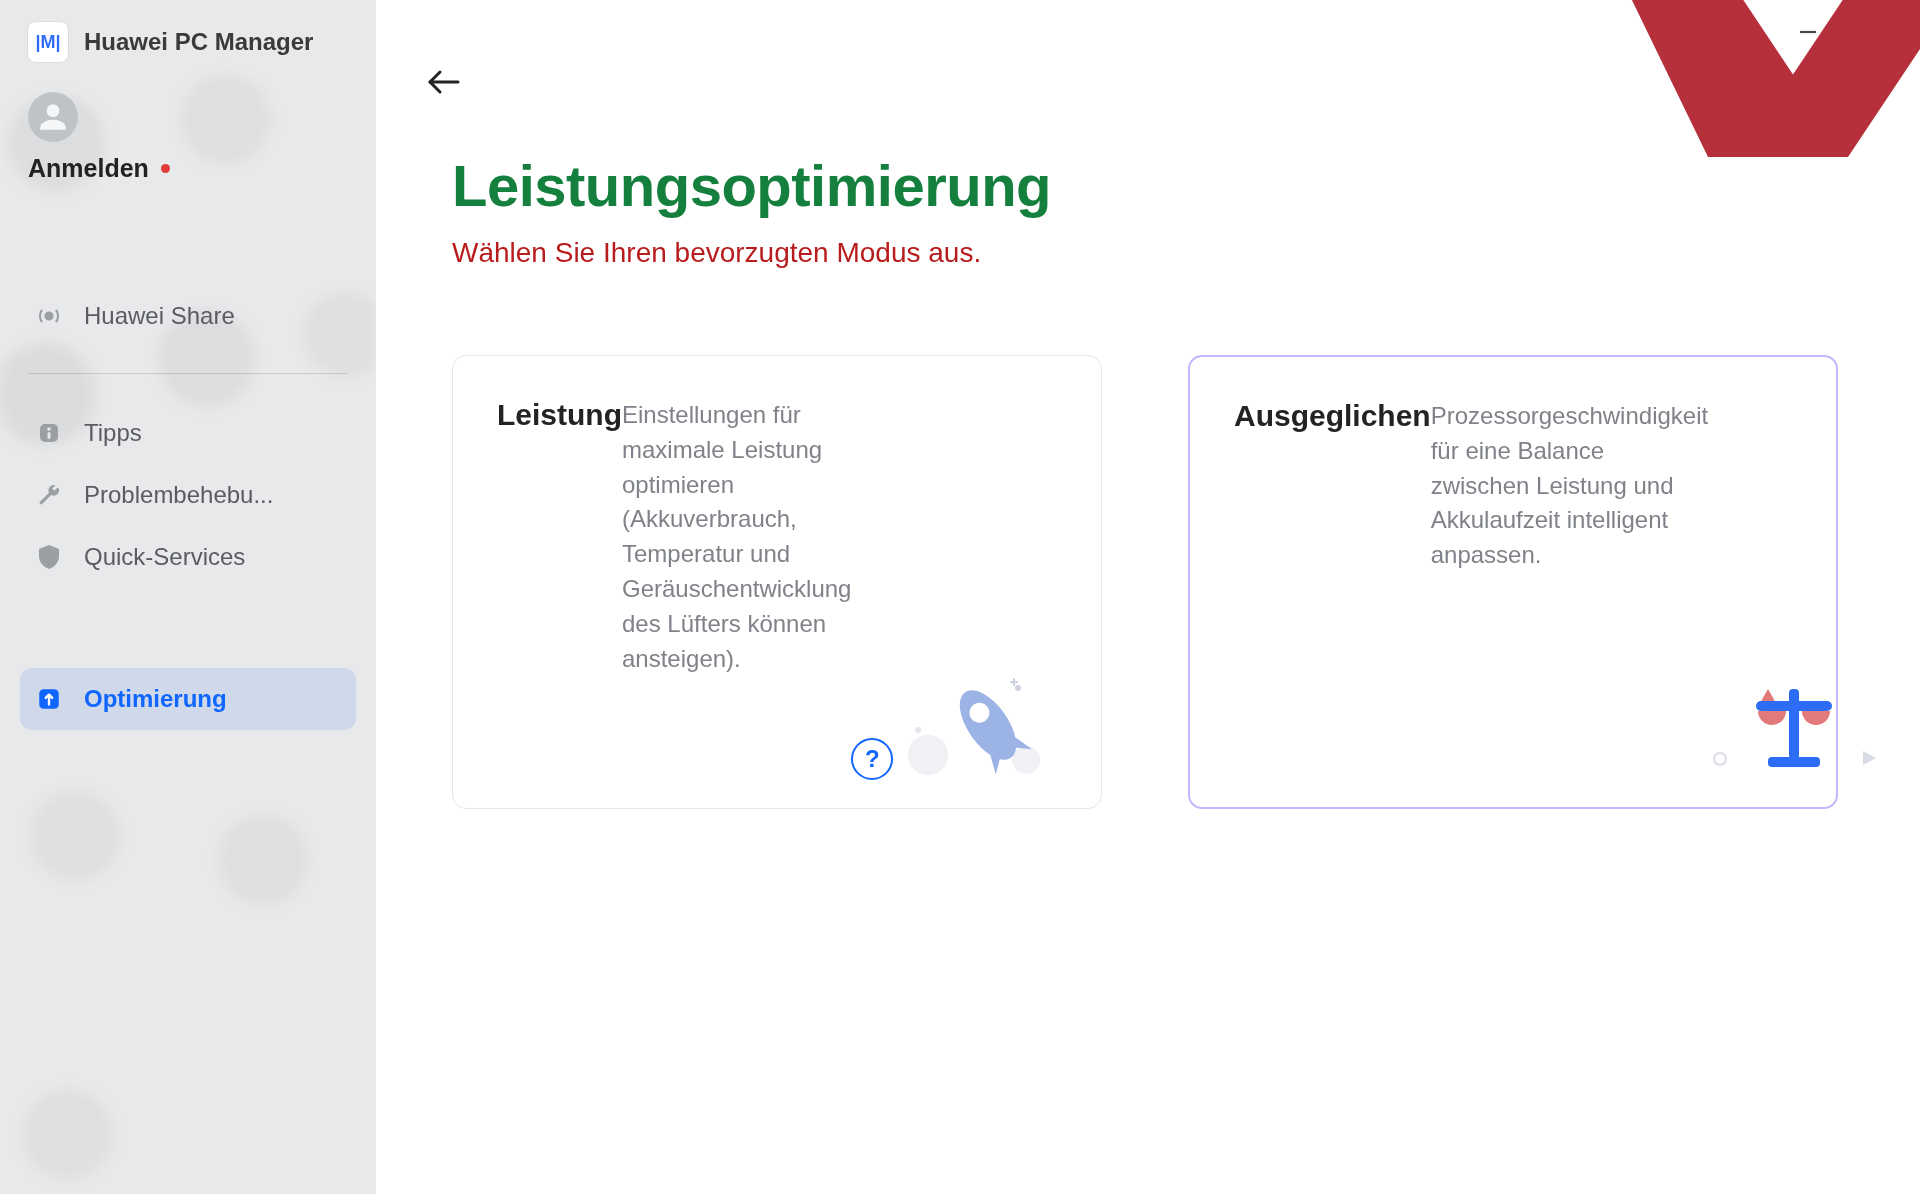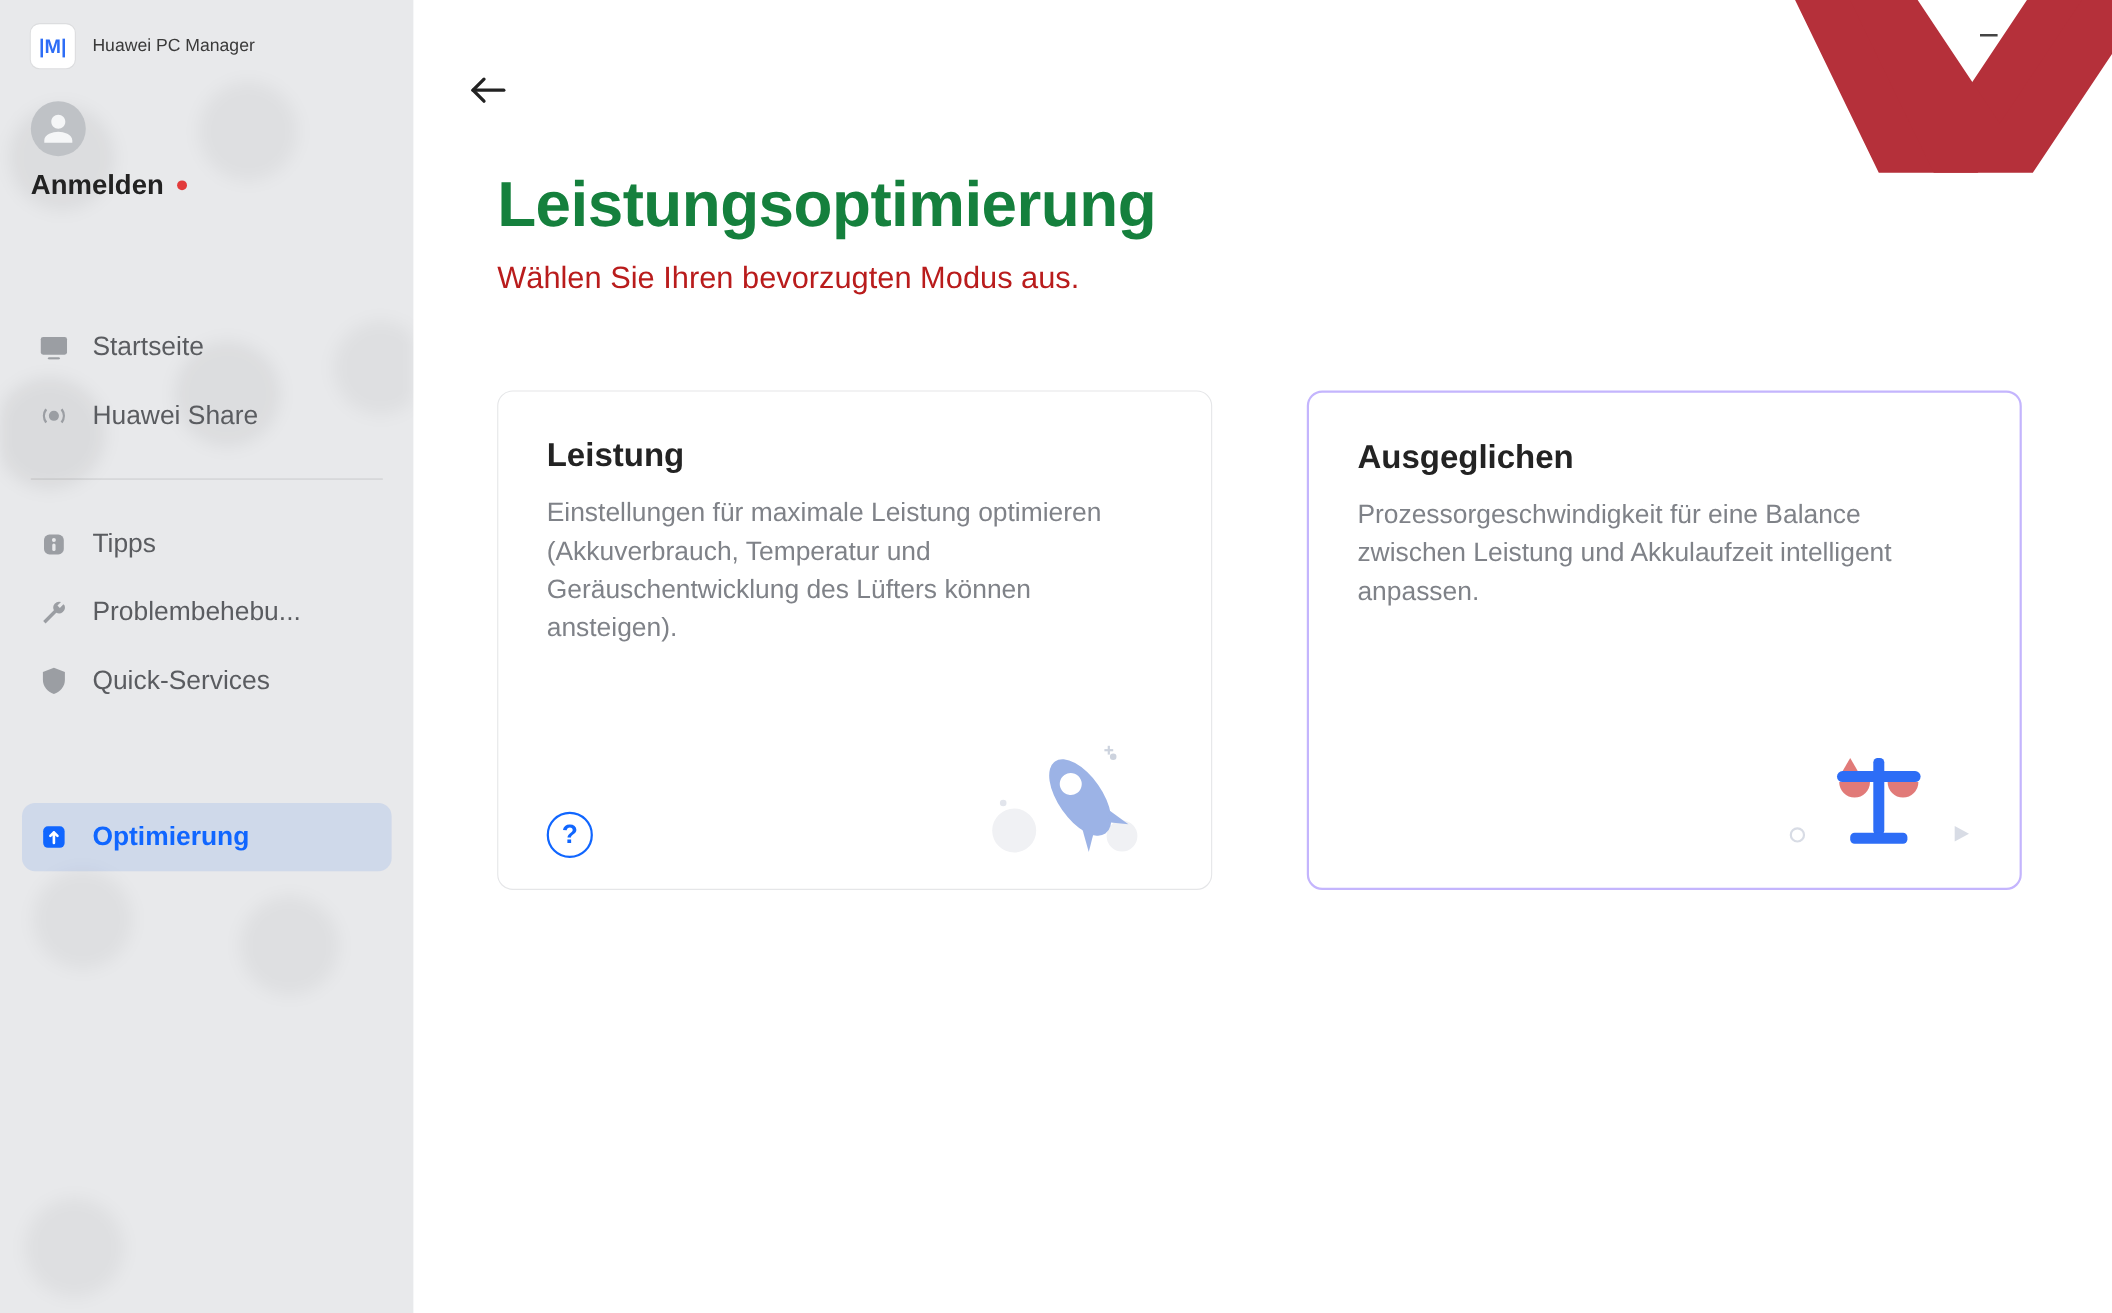--- a/index.html
+++ b/index.html
@@ -32,21 +32,21 @@
   }
   .sidebar > * { position: relative; z-index: 1; }
 
   .brand { display: flex; align-items: center; gap: 16px; padding: 0 28px 30px 28px; }
   .brand-icon {
     width: 40px; height: 40px; background: #fff; border-radius: 8px;
     display: flex; align-items: center; justify-content: center;
     color: #2d6df6; font-weight: 700; font-size: 18px;
     box-shadow: 0 0 0 1px rgba(0,0,0,0.05);
   }
-  .brand-title { font-size: 16px; color: #3a3a3a; }
+  .brand-title { font-size: 24px; color: #3a3a3a; font-weight: bold; }
 
   .user-block { padding: 0 40px 46px 28px; }
   .avatar {
     width: 50px; height: 50px; border-radius: 50%;
     background: #bfc2c6; display: flex; align-items: center; justify-content: center;
     margin-bottom: 12px;
   }
   .avatar svg { fill: #f5f6f7; }
   .login-row { display: flex; align-items: center; gap: 12px; }
   .login-label { font-size: 25px; font-weight: 600; color: #222; }
@@ -87,21 +87,21 @@
 
   .page-title { font-size: 58px; font-weight: 700; color: #15803d; margin-left: 28px; letter-spacing: -0.5px; }
   .page-sub { font-size: 28px; color: #b91c1c; margin: 18px 0 0 28px; }
 
   .cards { display: flex; gap: 86px; margin: 86px 0 0 28px; }
   .card {
     width: 650px; height: 454px;
     border: 1.5px solid #e5e6e8; border-radius: 14px;
     background: #fff; padding: 42px 44px 28px 44px;
     position: relative; cursor: pointer;
-    display: flex; flex-direction: column;
+    display: flex; flex-direction: row;
   }
   .card.selected { border: 2px solid #c4b5fd; }
   .card-title { font-size: 30px; font-weight: 700; color: #232323; margin-bottom: 18px; }
   .card-desc { font-size: 24px; line-height: 1.45; color: #7f8288; }
   .card-footer { margin-top: auto; display: flex; align-items: flex-end; justify-content: space-between; height: 120px; }
   .help-btn {
     width: 42px; height: 42px; border: 2.5px solid #1066ff; border-radius: 50%;
     display: flex; align-items: center; justify-content: center;
     color: #1066ff; font-weight: 700; font-size: 24px; cursor: pointer;
   }
@@ -128,29 +128,20 @@
           </svg>
       </div>
       <div class="login-row">
         <span class="login-label">Anmelden</span>
         <span class="login-dot"></span>
       </div>
     </div>
 
     <nav class="nav">
       <div class="nav-group">
-        <div class="nav-item">
-          <span class="nicon">
-              <svg width="26" height="22" viewBox="0 0 24 20" fill="#9b9ea3">
-                <rect x="1" y="1" width="22" height="15" rx="2"></rect>
-                <rect x="7" y="18" width="10" height="2" rx="1"></rect>
-              </svg>
-            </span>
-          <span>Startseite</span>
-        </div>
         <div class="nav-item">
           <span class="nicon">
               <svg width="28" height="28" viewBox="0 0 28 28" fill="none" stroke="#9b9ea3" stroke-width="2.2">
                 <circle cx="14" cy="14" r="3.5" fill="#9b9ea3"></circle>
                 <path d="M7 8 A10 10 0 0 0 7 20"></path>
                 <path d="M21 8 A10 10 0 0 1 21 20"></path>
               </svg>
             </span>
           <span>Huawei Share</span>
         </div>

